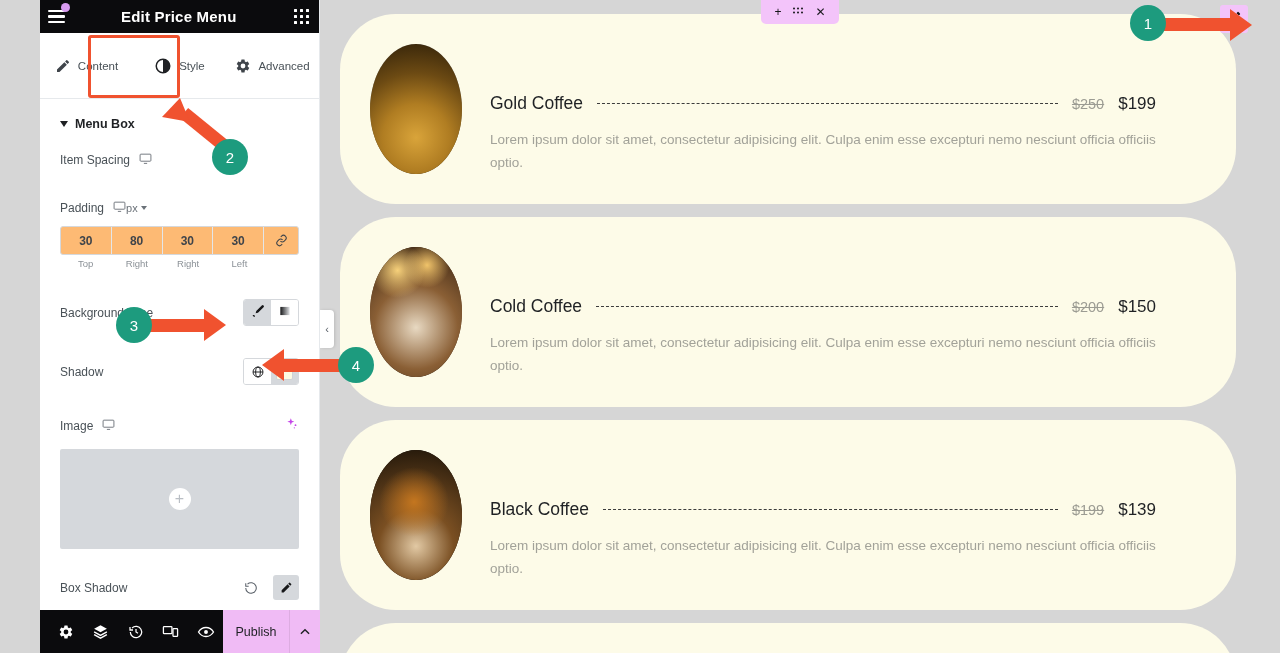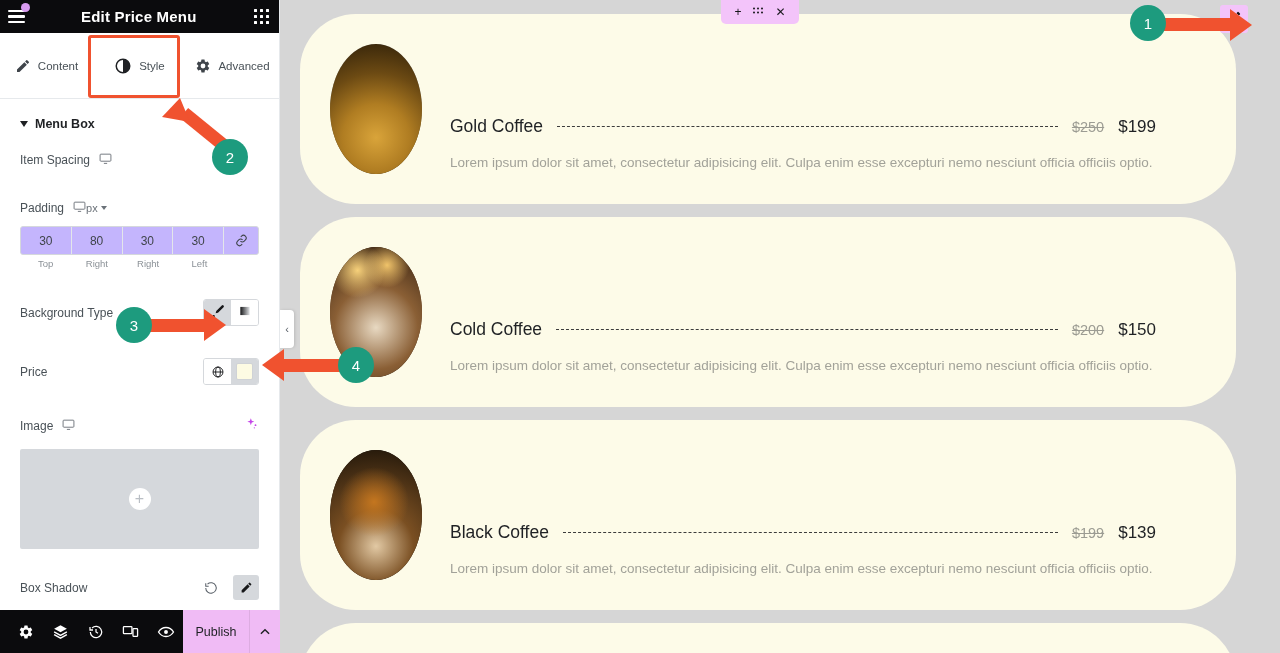--- a/index.html
+++ b/index.html
@@ -2,21 +2,21 @@
 <html><head>
 <meta charset="utf-8">
 <style>
   * { box-sizing: border-box; margin: 0; padding: 0; }
   html, body {
     width: 1280px; height: 653px;
     overflow: hidden;
     font-family: "Liberation Sans", sans-serif;
     background: #d6d6d6;
   }
-  .app { position: relative; width: 1256px; height: 653px; display: flex; }
+  .app { position: relative; width: 1256px; height: 653px; display: flex; padding-left: 40px; }
 
   
   .panel {
     width: 280px; height: 653px;
     background: #ffffff;
     position: relative;
     flex: 0 0 280px;
     border-right: 1px solid #e6e9ec;
   }
   .panel-header {
@@ -50,21 +50,21 @@
   .mon { margin-left:9px; opacity:.85; }
 
   .slider-row { display:flex; align-items:center; gap:12px; margin-top:14px; }
   .slider { position:relative; flex:1; height:5px; background:#d5d8dc; border-radius:3px; }
   .slider .knob { position:absolute; left:10px; top:50%; transform:translate(-50%,-50%); width:14px;height:14px;border-radius:50%;background:#fff;border:1px solid #c3c8cd; box-shadow:0 1px 2px rgba(0,0,0,.18);}
   .numbox { width:56px; height:27px; border:1px solid #d5d8dc; border-radius:3px; display:flex; align-items:center; padding-left:8px; font-size:12px; color:#3f444a; background:#fff;}
 
   .pad-header { display:flex; align-items:center; justify-content:flex-start; margin-top:20px;}
   .unit { font-size:11px; color:#6b7279; display:flex; align-items:center; gap:3px; cursor:pointer;}
   .unit .chev { width:0;height:0;border-left:3.5px solid transparent;border-right:3.5px solid transparent;border-top:4.5px solid #6b7279; }
-  .pad-grid { display:flex; margin-top:9px; border:1px solid #d5d8dc; border-radius:3px; overflow:hidden; background:#c4b5fd;}
+  .pad-grid { display:flex; margin-top:9px; border:1px solid #d5d8dc; border-radius:3px; overflow:hidden; background:#fdba74;font-weight:bold;}
   .pad-cell { flex:1; height:27px; border-right:1px solid #e3e6e9; display:flex; align-items:center; justify-content:center; font-size:12px; color:#3f444a;}
   .pad-link { width:34px; height:27px; display:flex; align-items:center; justify-content:center;}
   .pad-labels { display:flex; margin-top:3px; }
   .pad-labels span { flex:1; text-align:center; font-size:9.5px; color:#8b9197; }
   .pad-labels .spacer { width:34px; flex:0 0 34px; }
 
   .seg { display:flex; border:1px solid #d5d8dc; border-radius:3px; overflow:hidden; }
   .seg div { width:27px; height:25px; display:flex; align-items:center; justify-content:center; cursor:pointer; background:#fff;}
   .seg div.active { background:#d5d8dc; }
   .row-between { display:flex; align-items:center; justify-content:space-between; margin-top:22px;}
@@ -250,21 +250,21 @@
                   <rect x="4" y="5" width="16" height="14" fill="url(#gr1)"></rect>
                 </svg>
             </span>
           </div>
         </div>
       </div>
     </div>
 
     <div class="ctl">
       <div class="row-between" style="margin-top:22px;">
-        <span class="ctl-label">Price</span>
+        <span class="ctl-label">Shadow</span>
         <div class="seg">
           <div>
             <svg width="14" height="14" viewBox="0 0 24 24" fill="none" stroke="#17181a" stroke-width="1.6">
                 <circle cx="12" cy="12" r="8.5"></circle>
                 <ellipse cx="12" cy="12" rx="4" ry="8.5"></ellipse>
                 <path d="M3.5 12h17"></path>
               </svg>
           </div>
           <div style="background:#d5d8dc;">
             <span style="display:block;width:17px;height:17px;background:#fdfbe3;border:1px solid #cfd2d6;border-radius:2px;"></span>

